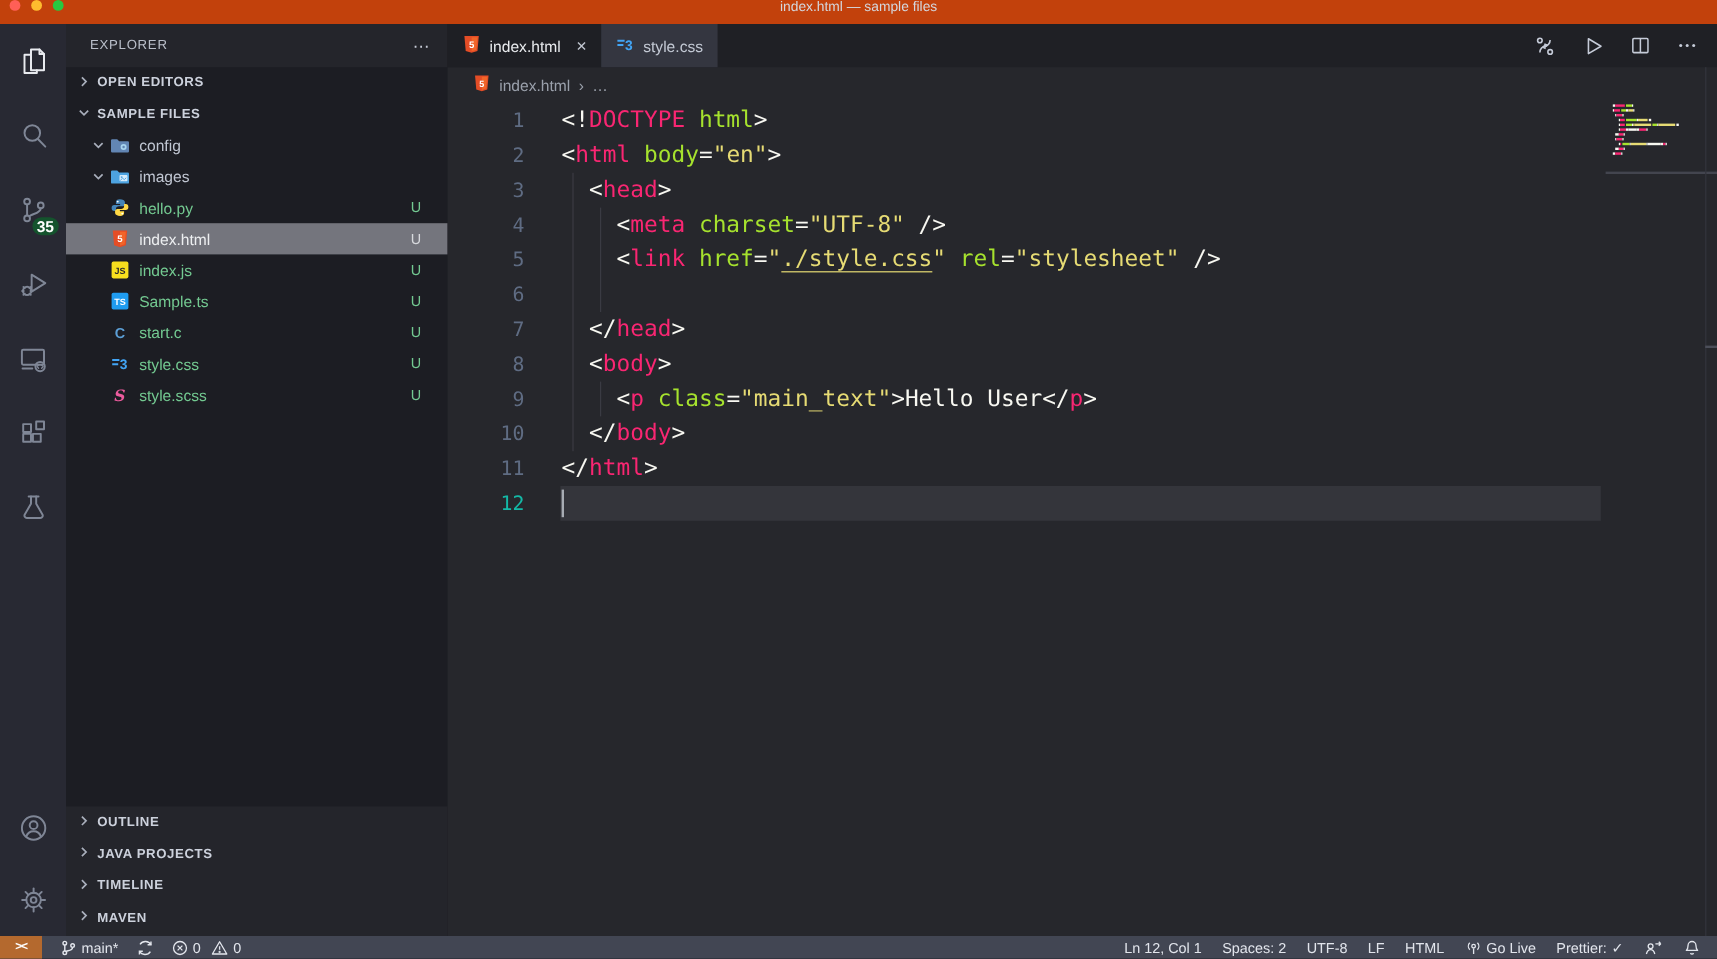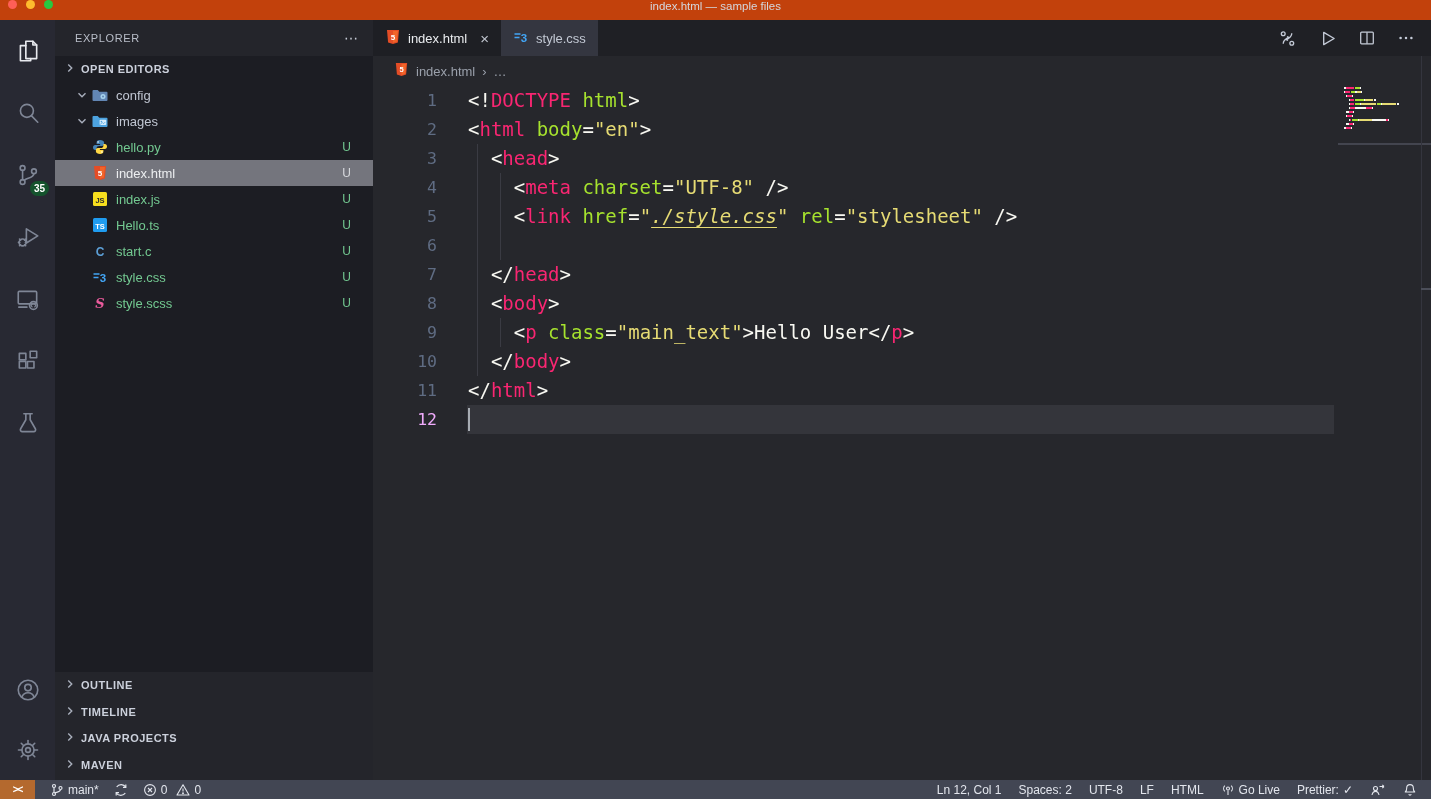--- a/index.html
+++ b/index.html
@@ -16,21 +16,21 @@
   .win-title { position:absolute; left:0; right:0; text-align:center; font-size:11.5px; color:#d4d7de; }
 
   
   .activitybar { position:absolute; left:0; top:20px; width:55px; height:760px; background:#282933;
     display:flex; flex-direction:column; }
   .ab-item { position:relative; width:55px; height:62px; display:flex; align-items:center; justify-content:center;
     color:#7f8696; cursor:pointer; }
   .ab-item.active { color:#e8eaef; }
   .ab-item svg { display:block; }
   .ab-badge { position:absolute; right:6px; bottom:10px; min-width:19px; height:15px; border-radius:8px;
-    background:#14532d; color:#fff; font-size:10px; font-weight:bold; display:flex; align-items:center;
+    background:#14532d; color:#fff; font-size:13px; font-weight:bold; display:flex; align-items:center;
     justify-content:center; padding:0 4px; }
   .ab-bottom { margin-top:auto; }
   .ab-bottom .ab-item { height:60px; }
 
   
   .sidebar { position:absolute; left:55px; top:20px; width:318px; height:760px; background:#24252b; }
   .side-title { height:36px; display:flex; align-items:center; padding:0 14px 0 20px;
     font-size:11px; letter-spacing:.6px; color:#b9bec9; }
   .side-title .more { margin-left:auto; color:#c6cbd6; font-size:14px; letter-spacing:1px; cursor:pointer; }
   .side-dark { position:absolute; left:0; top:36px; width:318px; height:616px; background:#1c1d23; }
@@ -63,26 +63,26 @@
   .tab-actions { margin-left:auto; display:flex; align-items:center; gap:21px; padding-right:16px; color:#c5cbd8; }
   .tab-actions .act { cursor:pointer; display:flex; align-items:center; }
   .breadcrumb { position:absolute; left:0; top:36px; width:1058px; height:30px; display:flex; align-items:center;
     gap:7px; padding-left:21px; font-size:13px; color:#9aa0ab; }
   .breadcrumb .bc-item { cursor:pointer; }
 
   .code-lines { position:absolute; left:0; top:66px; width:960px; }
   .cl { display:flex; height:29px; }
   .cl .num { width:64px; text-align:right; font-family:"DejaVu Sans Mono", monospace; font-size:16.5px;
     line-height:29px; color:#5f6c83; }
-  .cl.active .num { color:#f0abfc; }
+  .cl.active .num { color:#14b8a6; }
   .cl .txt { padding-left:31px; font-family:"DejaVu Sans Mono", monospace; font-size:19px; line-height:29px;
     white-space:pre; }
   .tok-p{color:#f8f8f2;} .tok-t{color:#f92672;} .tok-a{color:#a6e22e;}
   .tok-s{color:#e6db74;} .tok-x{color:#f8f8f2;}
-  .tok-u{color:#e6db74; text-decoration:underline; text-underline-offset:4px;font-style:italic;}
+  .tok-u{color:#e6db74; text-decoration:underline; text-underline-offset:4px;}
   .cur-line { position:absolute; left:94px; top:385px; width:867px; height:29px; background:#34353b; }
   .cursor { position:absolute; left:95px; top:388px; width:2px; height:23px; background:#b4b9c1; opacity:.9; }
   .guide { position:absolute; width:1px; background:#3a3b43; }
 
   .minimap { position:absolute; left:965px; top:66px; width:84px; cursor:pointer; }
   .mm-line { height:4px; display:flex; align-items:center; padding-left:6px; }
   .mm-line span { height:2px; display:inline-block; }
   .mm-slider-edge { position:absolute; left:965px; top:123px; width:93px; height:1.5px; background:#43454f; }
   .ruler { position:absolute; left:1048px; top:36px; width:1px; height:724px; background:#34353e; }
   .ruler-dash { position:absolute; left:1048px; top:268px; width:10px; height:2px; background:#4b4e59; cursor:pointer; }
@@ -216,20 +216,26 @@
       <span>EXPLORER</span>
       <span class="more">⋯</span>
     </div>
     <div class="side-dark">
       <div class="sec-head">
         <span><svg width="14" height="14" viewBox="0 0 16 16" fill="none" stroke="currentColor" stroke-width="1.6">
               <path d="M6 4l4 4-4 4"></path>
             </svg></span>
         <span>OPEN EDITORS</span>
       </div>
+      <div class="sec-head">
+        <span><svg width="14" height="14" viewBox="0 0 16 16" fill="none" stroke="currentColor" stroke-width="1.6">
+              <path d="M4 6l4 4 4-4"></path>
+            </svg></span>
+        <span>SAMPLE FILES</span>
+      </div>
       <div class="tree" id="tree">
           <div class="trow folder">
             <span class="twist">
               <svg width="14" height="14" viewBox="0 0 16 16" fill="none" stroke="currentColor" stroke-width="1.6">
                 <path d="M4 6l4 4 4-4"></path>
               </svg>
             </span>
             <span class="ficon">
               <svg width="16" height="16" viewBox="0 0 16 16">
                 <path fill="#6286b4" d="M1.5 3h4.2l1.6 1.8h7.2a1 1 0 011 1V13a1 1 0 01-1 1H1.5a1 1 0 01-1-1V4a1 1 0 011-1z"></path>
@@ -288,21 +294,21 @@
             <span class="flabel">index.js</span>
             <span class="ubadge">U</span>
           </div>
           <div class="trow file">
             <span class="ficon">
               <svg width="16" height="16" viewBox="0 0 16 16">
                 <rect x="1" y="1" width="14" height="14" rx="1.5" fill="#1f9cf0"></rect>
                 <text x="8" y="11.5" font-size="7.5" font-weight="bold" fill="#fff" text-anchor="middle" font-family="Liberation Sans, sans-serif">TS</text>
               </svg>
             </span>
-            <span class="flabel">Hello.ts</span>
+            <span class="flabel">Sample.ts</span>
             <span class="ubadge">U</span>
           </div>
           <div class="trow file">
             <span class="ficon">
               <svg width="16" height="16" viewBox="0 0 16 16">
                 <text x="8" y="12.5" font-size="12" font-weight="bold" fill="#5c9fd6" text-anchor="middle" font-family="Liberation Sans, sans-serif">C</text>
               </svg>
             </span>
             <span class="flabel">start.c</span>
             <span class="ubadge">U</span>
@@ -332,27 +338,27 @@
         <div class="sec-head">
           <span><svg width="14" height="14" viewBox="0 0 16 16" fill="none" stroke="currentColor" stroke-width="1.6">
               <path d="M6 4l4 4-4 4"></path>
             </svg></span>
           <span>OUTLINE</span>
         </div>
         <div class="sec-head">
           <span><svg width="14" height="14" viewBox="0 0 16 16" fill="none" stroke="currentColor" stroke-width="1.6">
               <path d="M6 4l4 4-4 4"></path>
             </svg></span>
-          <span>TIMELINE</span>
+          <span>JAVA PROJECTS</span>
         </div>
         <div class="sec-head">
           <span><svg width="14" height="14" viewBox="0 0 16 16" fill="none" stroke="currentColor" stroke-width="1.6">
               <path d="M6 4l4 4-4 4"></path>
             </svg></span>
-          <span>JAVA PROJECTS</span>
+          <span>TIMELINE</span>
         </div>
         <div class="sec-head">
           <span><svg width="14" height="14" viewBox="0 0 16 16" fill="none" stroke="currentColor" stroke-width="1.6">
               <path d="M6 4l4 4-4 4"></path>
             </svg></span>
           <span>MAVEN</span>
         </div>
       </div>
   </div>
 

